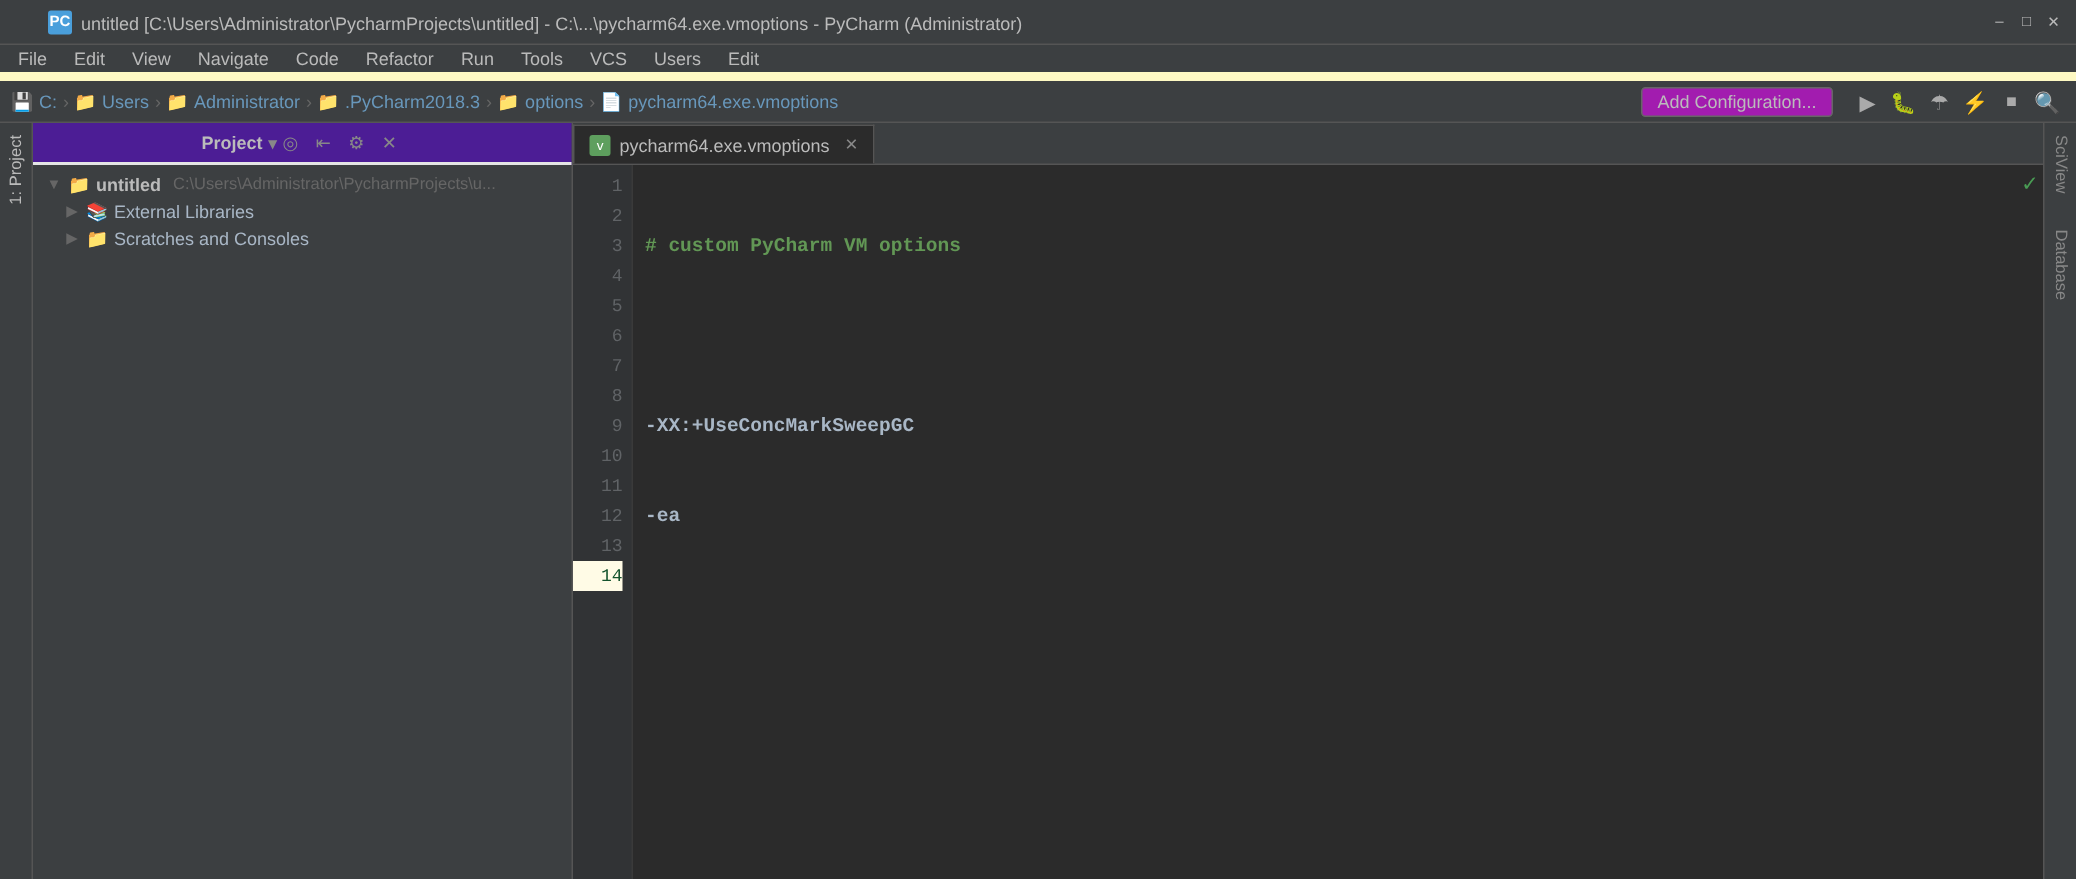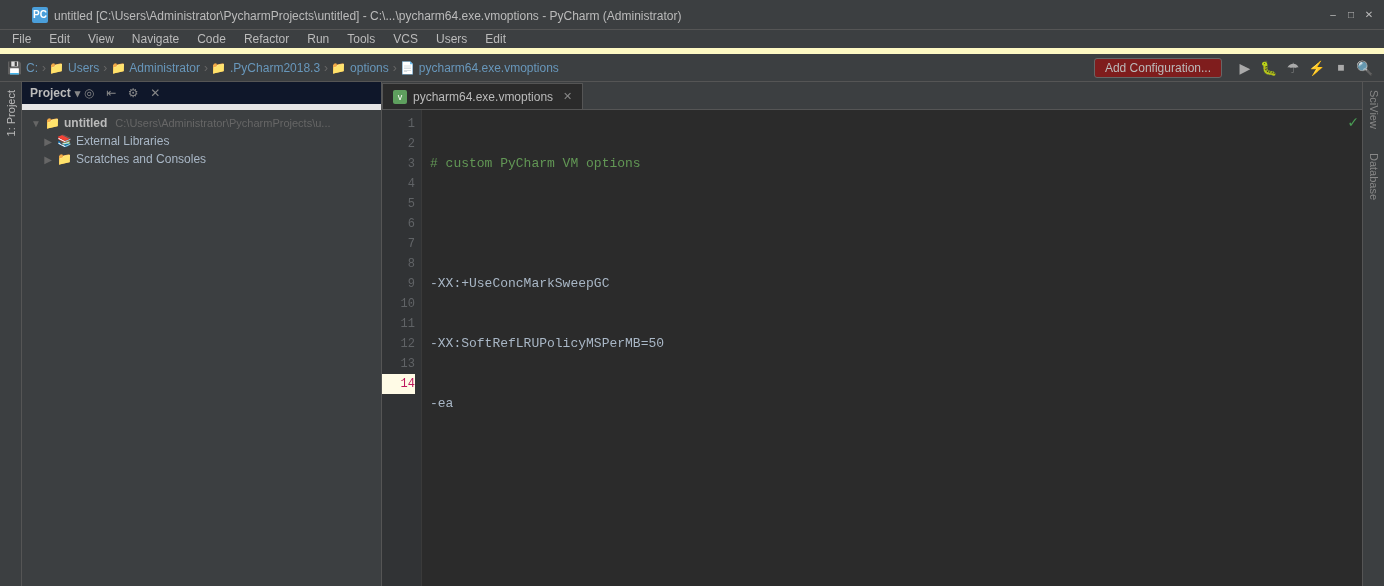--- a/index.html
+++ b/index.html
@@ -100,21 +100,21 @@
     .breadcrumb-sep { color: #666; font-size: 12px; }
     .breadcrumb-icon {
       width: 14px;
       height: 14px;
       display: inline-flex;
       align-items: center;
       justify-content: center;
     }
     #add-config-btn {
       margin-left: auto;
-      background: #7f1d1d;
+      background: #a21caf;
       color: #bbb;
       border: 1px solid #666;
       padding: 2px 10px;
       font-size: 12px;
       cursor: pointer;
       border-radius: 3px;
     }
     .toolbar-icons {
       display: flex;
       gap: 2px;
@@ -144,23 +144,23 @@
       background: #3c3f41;
       border-right: 1px solid #555;
       display: flex;
       flex-direction: column;
     }
     #sidebar-header {
       height: 28px;
       display: flex;
       align-items: center;
       padding: 0 8px;
-      background: #0f172a;
-      border-bottom: 6px solid #e5e5e5;
-      justify-content: flex-start;
+      background: #4c1d95;
+      border-bottom: 2px solid #e5e5e5;
+      justify-content: center;
     }
     #sidebar-title {
       font-size: 12px;
       color: #bbb;
       font-weight: bold;
       display: flex;
       align-items: center;
       gap: 4px;
     }
     .sidebar-header-icons {
@@ -308,20 +308,21 @@
       padding: 4px 8px;
       line-height: 20px;
       overflow: auto;
       white-space: pre;
       color: #a9b7c6;
     }
     .code-line {
       height: 20px;
       display: flex;
       align-items: center;
+      font-weight: bold;
     }
     .code-comment { color: #629755; }
 
     
     #right-panel {
       width: 22px;
       background: #3c3f41;
       border-left: 1px solid #555;
       display: flex;
       flex-direction: column;
@@ -471,27 +472,26 @@
         <div class="line-num-row">4</div>
         <div class="line-num-row">5</div>
         <div class="line-num-row">6</div>
         <div class="line-num-row">7</div>
         <div class="line-num-row">8</div>
         <div class="line-num-row">9</div>
         <div class="line-num-row">10</div>
         <div class="line-num-row">11</div>
         <div class="line-num-row">12</div>
         <div class="line-num-row">13</div>
-        <div class="line-num-row" style="background:#fffbe6; color:#be185d;">14</div>
+        <div class="line-num-row" style="background:#fffbe6; color:#14532d;">14</div>
       </div>
       <div id="code-content">
         <div class="code-line"><span class="code-comment"># custom PyCharm VM options</span></div>
         <div class="code-line">&nbsp;</div>
         <div class="code-line">-XX:+UseConcMarkSweepGC</div>
-        <div class="code-line">-XX:SoftRefLRUPolicyMSPerMB=50</div>
         <div class="code-line">-ea</div>
         
         
         
         
         
         
       </div>
 
       <div id="editor-check">✓</div>

